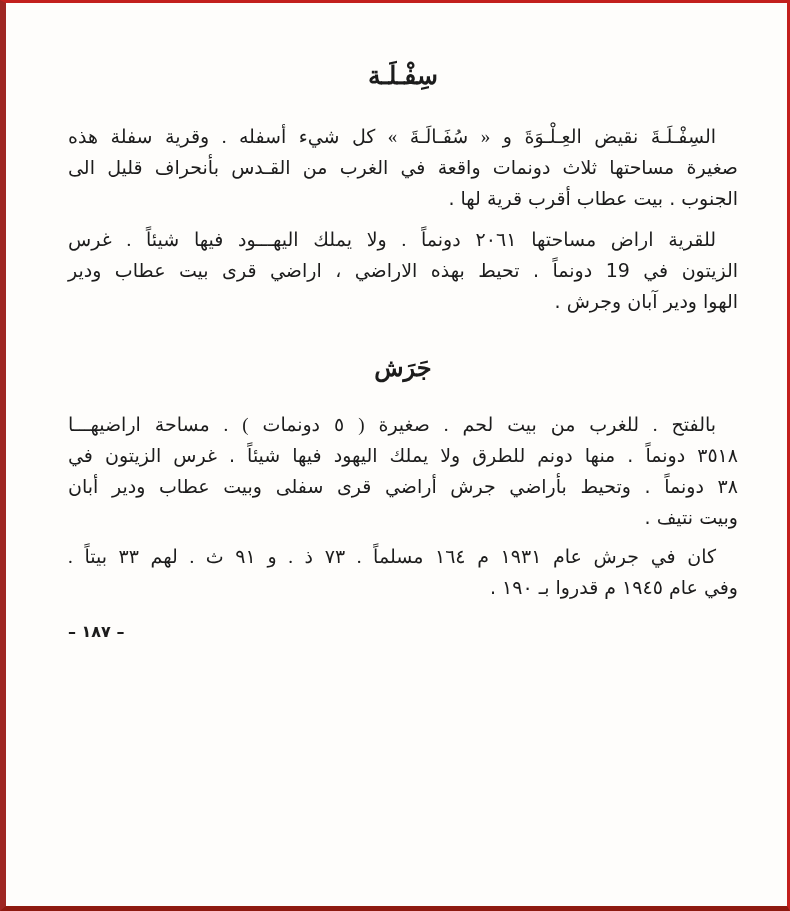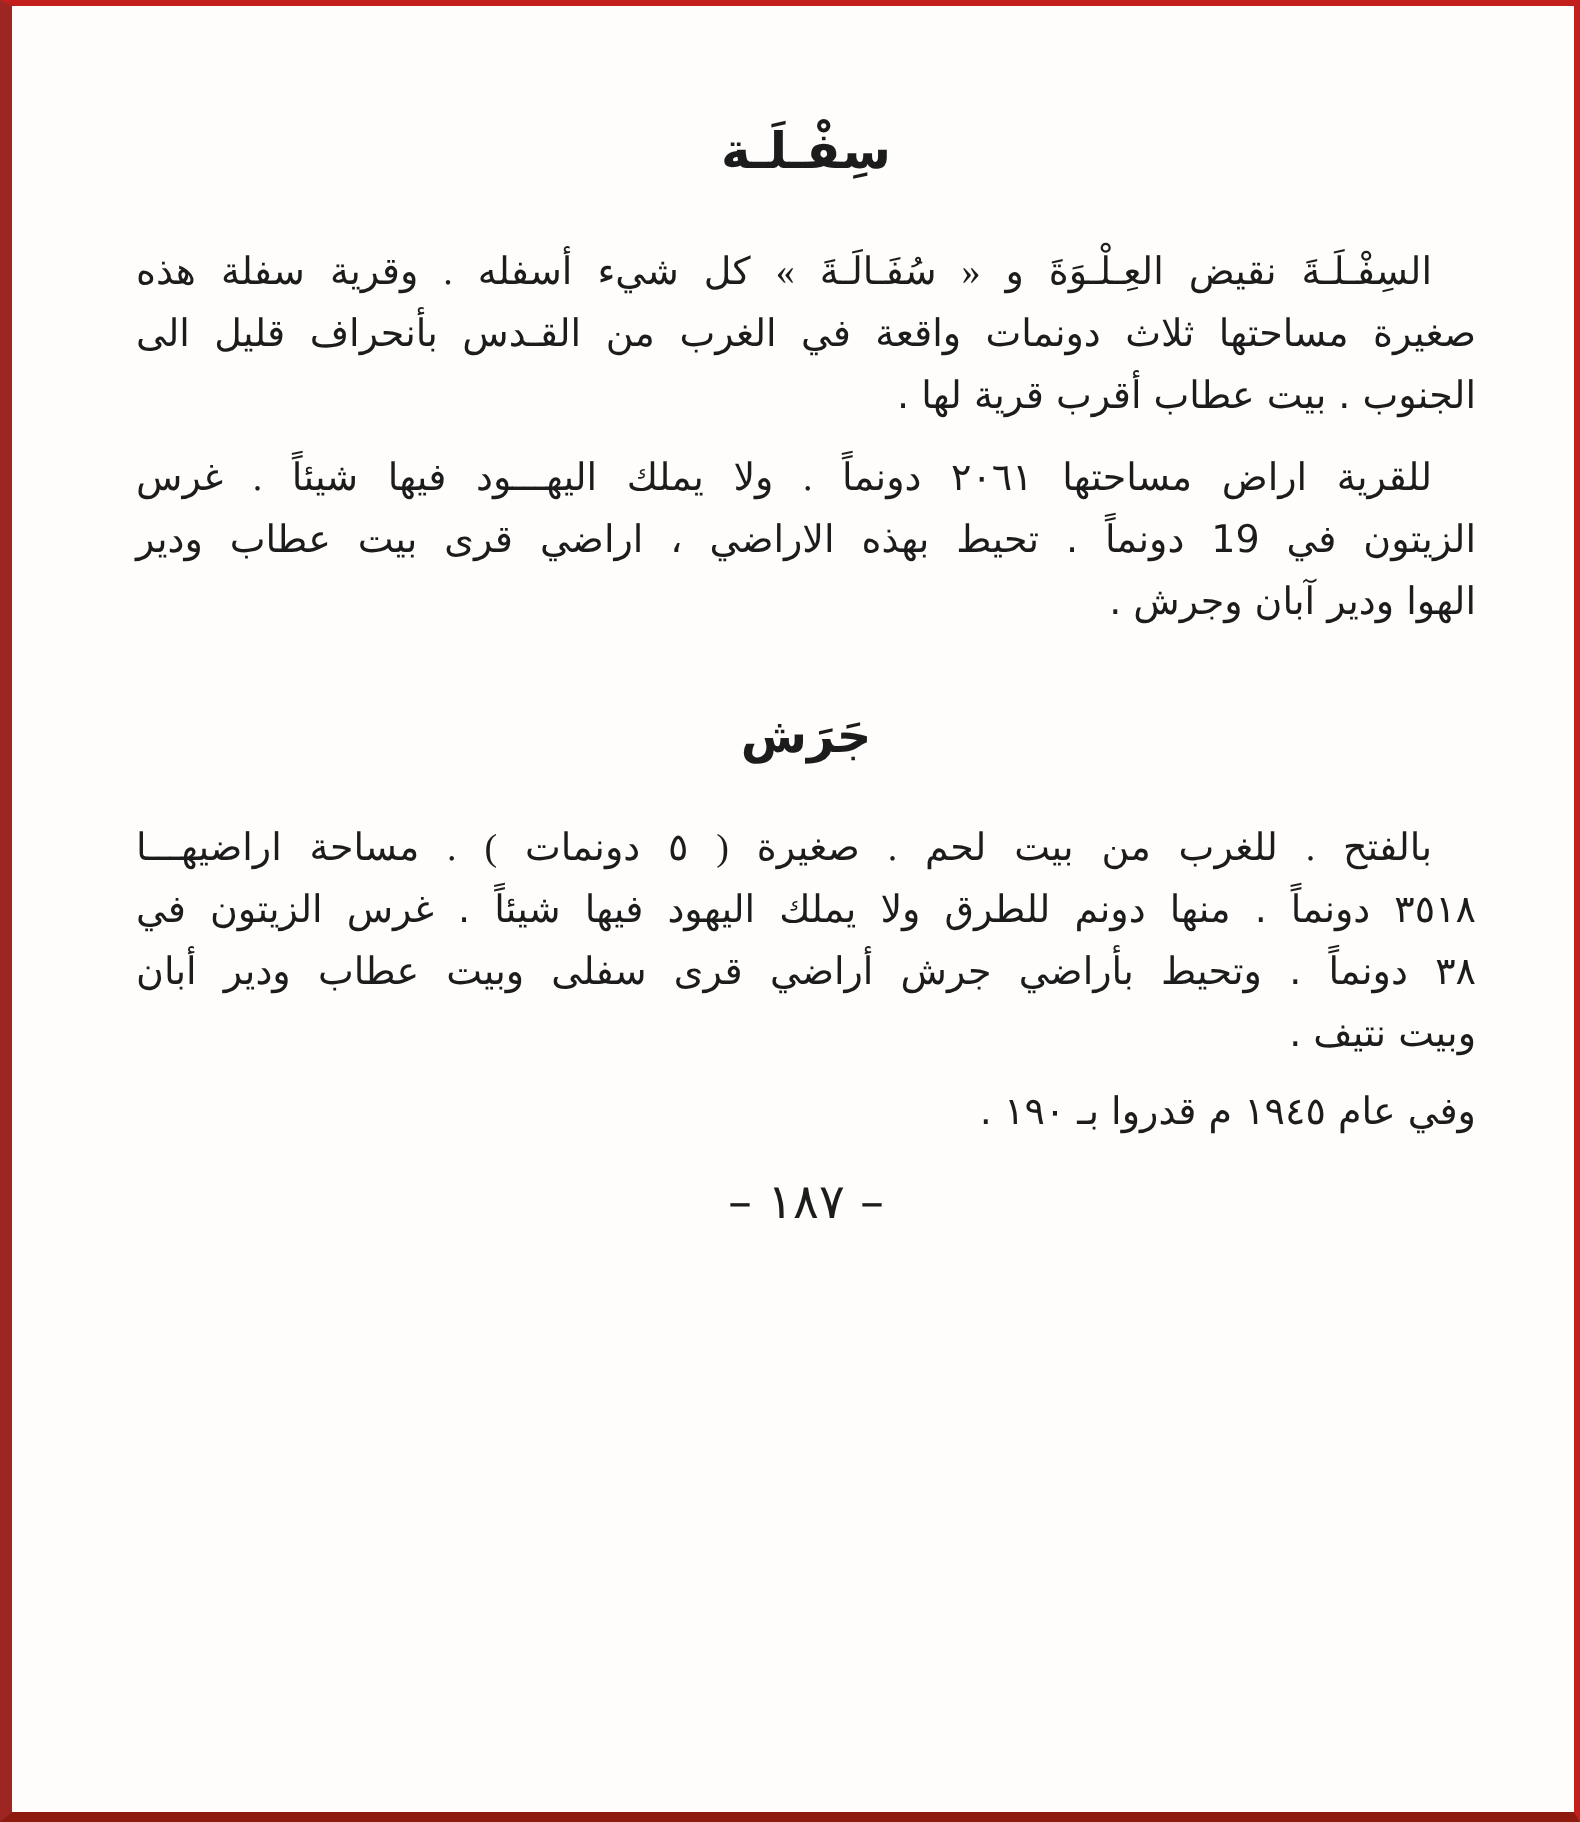--- a/index.html
+++ b/index.html
@@ -27,20 +27,21 @@
     font-family: "DejaVu Sans", sans-serif;
     color: #1c1c1c;
   }
   .section-title {
     margin: 0 0 28px 0;
     text-align: center;
     font-size: 25px;
     line-height: 34px;
     font-weight: bold;
     letter-spacing: 1px;
+    font-family: Liberation Serif, serif;
   }
   .section-title.second {
     margin-top: 34px;
     margin-bottom: 24px;
     font-size: 24px;
   }
   .para {
     margin: 0 0 10px 0;
   }
   .para.tight {
@@ -60,24 +61,25 @@
   }
   .line.indent {
     padding-right: 22px;
     font-family: Liberation Serif, serif;
   }
   .line.end {
     text-align-last: right;
   }
   .page-number {
     margin-top: 16px;
-    text-align: center;
-    font-size: 24px;
+    text-align: left;
+    font-size: 16px;
     line-height: 26px;
     letter-spacing: 2px;
+    font-weight: bold;
   }
 </style>
 </head>
 <body>
 
 <div class="frame">
   <main class="page">
 
     <h1 class="section-title">سِفْـلَـة</h1>
 
@@ -97,20 +99,21 @@
     <h1 class="section-title second">جَرَش</h1>
 
     <section>
       <p class="para tight">
         <span class="line indent">بالفتح . للغرب من بيت لحم . صغيرة ( ٥ دونمات ) . مساحة اراضيهـــا</span>
         <span class="line">٣٥١٨ دونماً . منها دونم للطرق ولا يملك اليهود فيها شيئاً . غرس الزيتون في</span>
         <span class="line">٣٨ دونماً . وتحيط بأراضي جرش أراضي قرى سفلى وبيت عطاب ودير أبان</span>
         <span class="line end">وبيت نتيف .</span>
       </p>
       <p class="para">
+        <span class="line indent">كان في جرش عام ١٩٣١ م ١٦٤ مسلماً . ٧٣ ذ . و ٩١ ث . لهم ٣٣ بيتاً .</span>
         <span class="line end">وفي عام ١٩٤٥ م قدروا بـ ١٩٠ .</span>
       </p>
     </section>
 
     <div class="page-number">– ١٨٧ –</div>
 
   </main>
 </div>
 
 </body></html>

